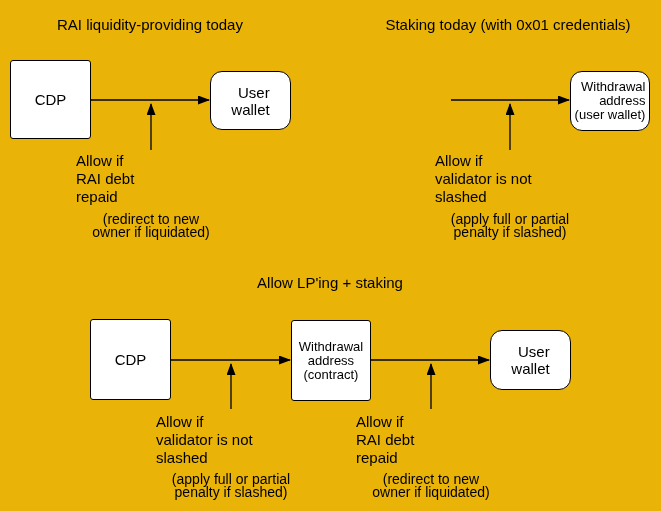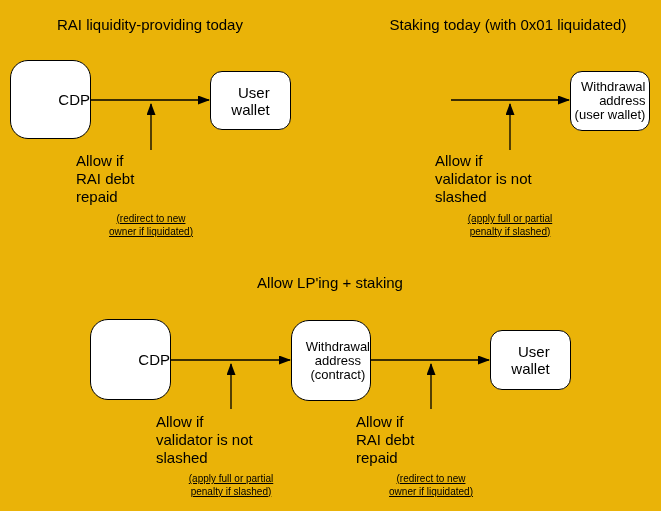--- a/index.html
+++ b/index.html
@@ -34,21 +34,21 @@
   .node {
     position: absolute;
     box-sizing: border-box;
     border: 1.3px solid #000000;
     background: #ffffff;
     display: flex;
     align-items: center;
     justify-content: center;
     text-align: center;
   }
-  .r-lg { border-radius: 18px; justify-content: flex-end; }
+  .r-lg { border-radius: 3px; }
   .r-sm { border-radius: 12px; text-align: right; }
   .label-lg {
     font-size: 15px;
     line-height: 17px;
     white-space: pre-line;
   }
   .label-sm {
     font-size: 13px;
     line-height: 14px;
     white-space: pre-line;
@@ -57,25 +57,24 @@
     position: absolute;
     width: 150px;
     font-size: 15px;
     line-height: 18px;
     text-align: left;
     white-space: pre-line;
   }
   .note {
     position: absolute;
     width: 150px;
-    font-size: 10px;
+    font-size: 14px;
     line-height: 12.5px;
     text-align: center;
     white-space: pre-line;
-    text-decoration: underline;
   }
 </style>
 </head>
 <body>
 
 <div class="canvas">
 
   <svg class="connectors" width="661" height="511" aria-hidden="true">
     <defs>
       <marker id="ah" markerUnits="userSpaceOnUse" markerWidth="13" markerHeight="10" refX="11" refY="4.5" orient="auto">
@@ -105,21 +104,21 @@
     <span class="label-lg">User
 wallet</span>
   </div>
 
   <div class="condition" style="left:76px; top:152px;">Allow if
 RAI debt
 repaid</div>
   <div class="note" style="left:76px; top:213px;">(redirect to new
 owner if liquidated)</div>
 
-  <div class="section-title" style="left:358px; top:16px;">Staking today (with 0x01 liquidated)</div>
+  <div class="section-title" style="left:358px; top:16px;">Staking today (with 0x01 credentials)</div>
 
 
   <div class="node r-sm" style="left:570px; top:71px; width:80px; height:60px;">
     <span class="label-sm">Withdrawal
 address
 (user wallet)</span>
   </div>
 
   <div class="condition" style="left:435px; top:152px;">Allow if
 validator is not

